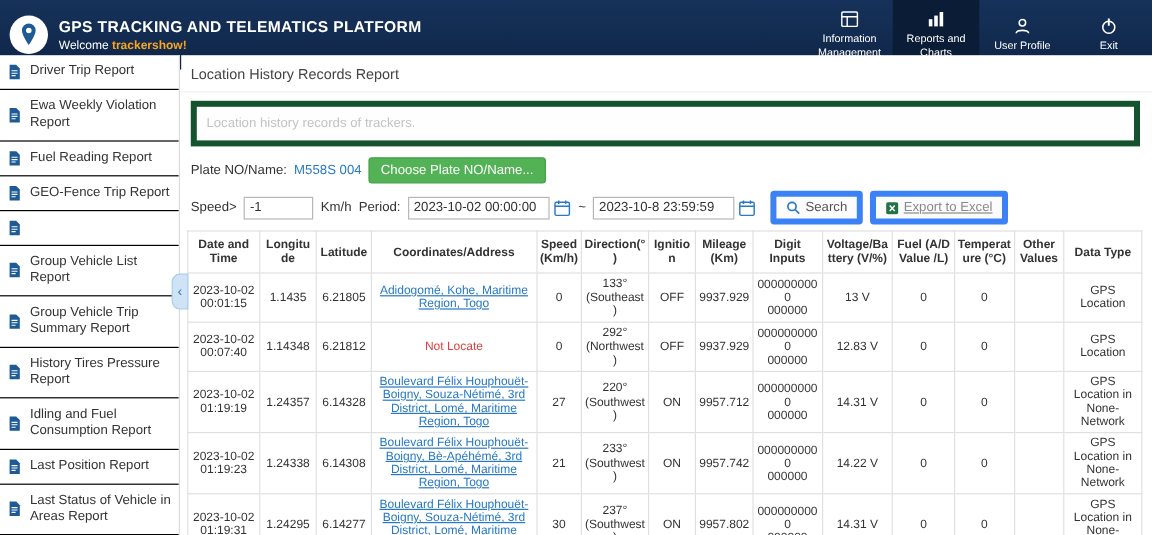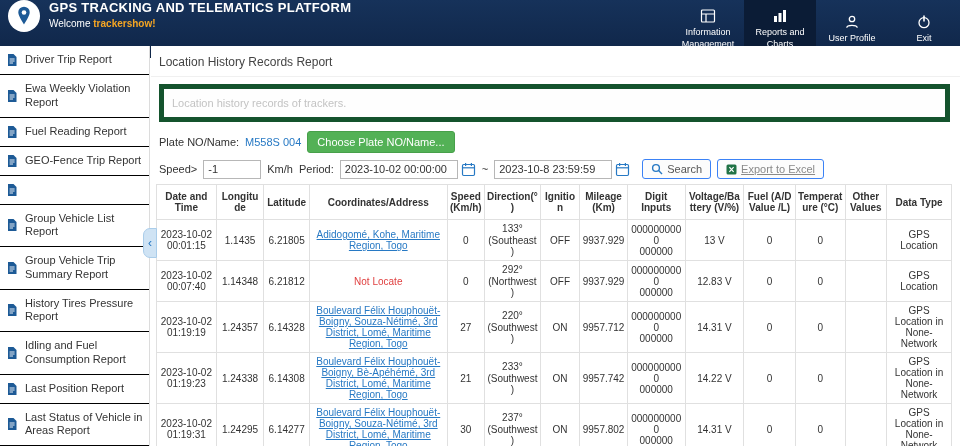--- a/index.html
+++ b/index.html
@@ -1,20 +1,20 @@
 <!DOCTYPE html>
 <html><head>
 <meta charset="utf-8">
 <style>
   * { box-sizing: border-box; margin: 0; padding: 0; }
   html, body { width: 960px; height: 446px; overflow: hidden; }
   body { font-family: "Liberation Sans", sans-serif; background: #fff; position: relative; }
 
   
-  .header { height: 58px; background: linear-gradient(#16325a, #0f2547); display: flex; color: #fff; }
+  .header { height: 58px; background: linear-gradient(#16325a, #0f2547); display: flex; align-items: center; color: #fff; }
   .logo-circle { width: 32px; height: 32px; border-radius: 50%; background: #fff; margin-left: 8px; flex: 0 0 32px;
                  display: flex; align-items: center; justify-content: center; }
   .title-block { margin-left: 9px; }
   .app-title { font-size: 13px; font-weight: bold; letter-spacing: 0.3px; }
   .welcome-line { font-size: 10px; margin-top: 3px; }
   .welcome-user { color: #f6a623; font-weight: bold; }
   .nav { margin-left: auto; display: flex; height: 100%; }
   .nav-item { width: 72px; display: flex; flex-direction: column; align-items: center; justify-content: center;
               gap: 3px; font-size: 9px; text-align: center; cursor: pointer; line-height: 1.25; padding: 0 2px; }
   .nav-item.active { background: #0b1c36; }
@@ -38,21 +38,21 @@
   .filter-row { display: flex; align-items: center; gap: 6px; padding: 3px 10px 3px 8px; font-size: 11px; color: #333; }
   .plate-value { color: #2779c4; }
   .green-btn { background: #53b156; color: #fff; border: 1px solid #47a04a; border-radius: 3px; font-size: 11px;
                padding: 4px 9px; cursor: pointer; font-family: "Liberation Sans", sans-serif; }
   .text-input { border: 1px solid #b7b7b7; height: 19px; font-size: 11px; width: 58px; padding: 1px 4px;
                 font-family: "Liberation Sans", sans-serif; color: #333; }
   .date-wrap { display: inline-flex; align-items: center; gap: 3px; }
   .date-input { border: 1px solid #b7b7b7; height: 19px; font-size: 11px; width: 118px; padding: 1px 4px;
                 color: #333; display: inline-flex; align-items: center; background: #fff; }
   .cal-icon { cursor: pointer; display: inline-flex; }
-  .btn { border: 1px solid #3b82f6; background: #fcfcfc; border-radius: 3px; font-size: 11px; padding: 3px 8px;
+  .btn { border: 5px solid #3b82f6; background: #fcfcfc; border-radius: 3px; font-size: 11px; padding: 3px 8px;
          display: inline-flex; align-items: center; gap: 4px; color: #555; cursor: pointer;
          font-family: "Liberation Sans", sans-serif; }
   .btn.export { color: #8a8a8a; text-decoration: underline; }
 
   
   .table-wrap { padding: 2px 8px 0 5px; }
   table.records { width: 100%; border-collapse: collapse; table-layout: fixed; }
   .records th, .records td { border: 1px solid #e0e0e0; font-size: 10px; text-align: center; color: #333;
                              vertical-align: middle; padding: 3px 2px; word-wrap: break-word; }
   .records th { font-weight: bold; padding: 6px 2px; background: #fff; }

